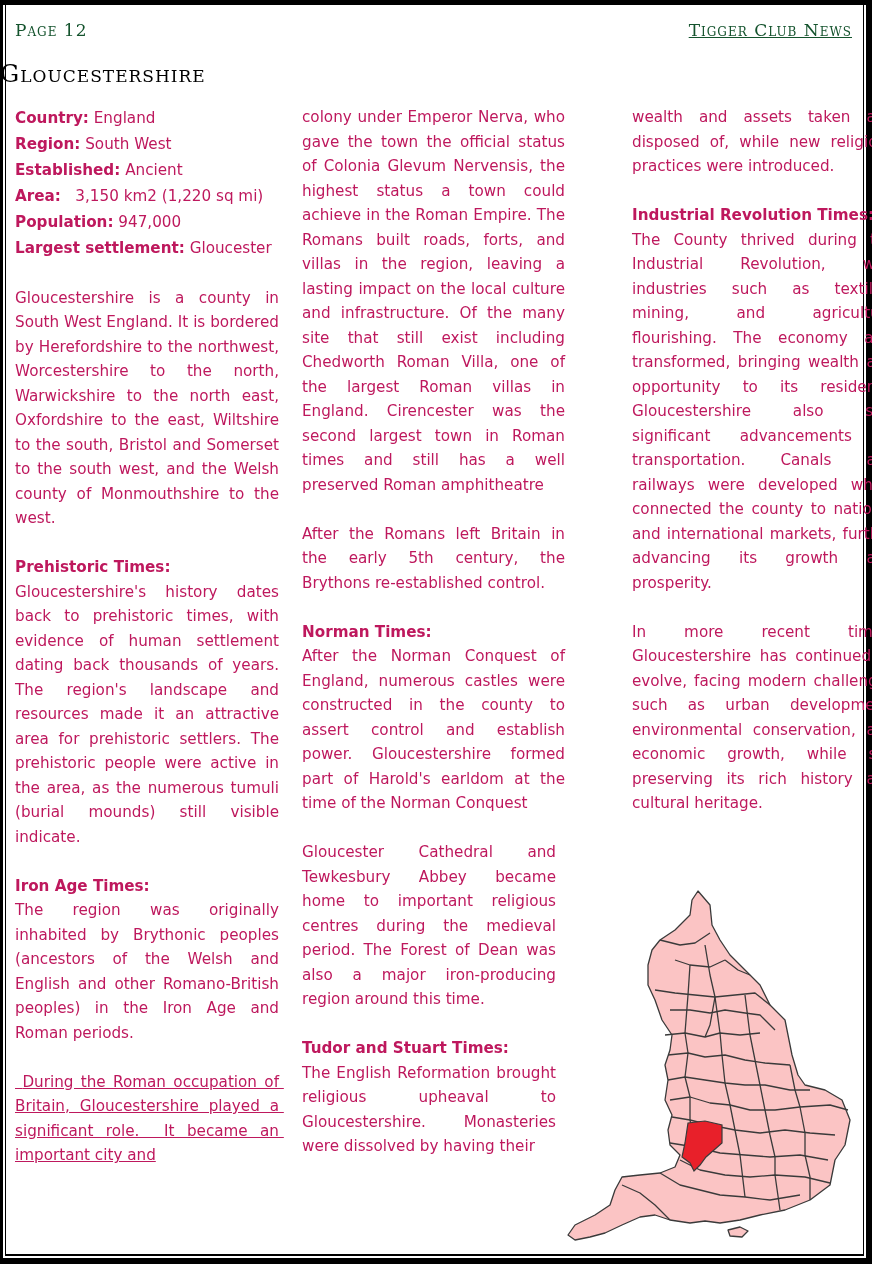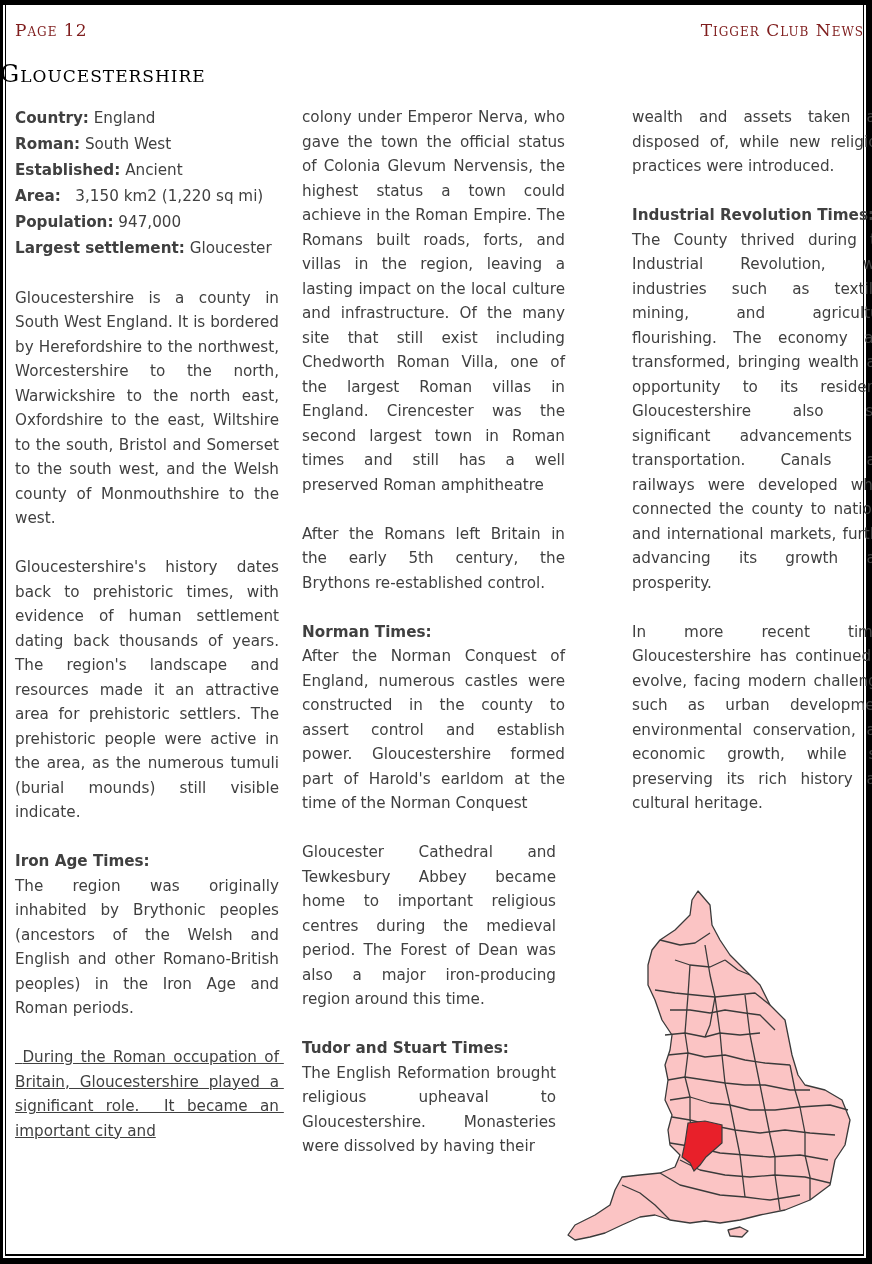--- a/index.html
+++ b/index.html
@@ -20,34 +20,34 @@
     position: absolute; left: 5px; top: 5px; right: 8px; bottom: 8px;
     border-left: 1px solid #000;
     border-right: 1px solid #000;
     border-bottom: 2px solid #000;
     box-sizing: border-box;
   }
   .header-left, .header-right {
     position: absolute; top: 20px;
     font-family: "DejaVu Serif", "Liberation Serif", serif;
     font-variant: small-caps;
-    font-size: 17px; letter-spacing: 1px; color: #7f1d1d;
+    font-size: 17px; letter-spacing: 1px; color: #14532d;
   }
   .header-left { left: 15px; }
-  .header-right { right: 8px; }
+  .header-right { right: 20px; text-decoration: underline; }
   .title {
     position: absolute; top: 60px; left: 0; width: 100%; text-align: left;
     font-family: "DejaVu Serif", "Liberation Serif", serif;
     font-variant: small-caps;
     font-size: 24px; letter-spacing: 1px; color: #000000;
   }
   .col {
     position: absolute; top: 105px;
     font-family: "DejaVu Sans", "Liberation Sans", sans-serif;
-    font-size: 15.2px; line-height: 24.5px; color: #404040;
+    font-size: 15.2px; line-height: 24.5px; color: #be185d;
     text-align: justify;
   }
   .col1 { left: 15px; width: 264px; }
   .col2 { left: 302px; width: 263px; }
   .col3 { left: 586px; width: 263px; margin-left: 46px; }
   .col p { margin: 0; }
   .col .gap { height: 24.5px; }
   .info-line { text-align: left; margin: 0; line-height: 26px; }
   .info-label { font-weight: bold; }
   .section-heading { font-weight: bold; margin: 0; text-align: left; }
@@ -63,29 +63,30 @@
 </div>
 
 <div class="header-left">Page 12</div>
 <div class="header-right">Tigger Club News</div>
 
 <div class="title">Gloucestershire</div>
 
 <div class="col col1">
   <div>
     <p class="info-line"><span class="info-label">Country:</span><span> England</span></p>
-    <p class="info-line"><span class="info-label">Roman:</span><span> South West</span></p>
+    <p class="info-line"><span class="info-label">Region:</span><span> South West</span></p>
     <p class="info-line"><span class="info-label">Established:</span><span> Ancient</span></p>
     <p class="info-line" style="white-space:pre;"><span class="info-label">Area:</span><span>   3,150 km2 (1,220 sq mi)</span></p>
     <p class="info-line"><span class="info-label">Population:</span><span> 947,000</span></p>
     <p class="info-line"><span class="info-label">Largest settlement:</span><span> Gloucester</span></p>
   </div>
   <div class="gap"></div>
   <p>Gloucestershire is a county in South West England. It is bordered by Herefordshire to the northwest, Worcestershire to the north, Warwickshire to the north east, Oxfordshire to the east, Wiltshire to the south, Bristol and Somerset to the south west, and the Welsh county of Monmouthshire to the west.</p>
   <div class="gap"></div>
+  <p class="section-heading">Prehistoric Times:</p>
   <p>Gloucestershire's history dates back to prehistoric times, with evidence of human settlement dating back thousands of years. The region's landscape and resources made it an attractive area for prehistoric settlers. The prehistoric people were active in the area, as the numerous tumuli (burial mounds) still visible indicate.</p>
   <div class="gap"></div>
   <p class="section-heading">Iron Age Times:</p>
   <p>The region was originally inhabited by Brythonic peoples (ancestors of the Welsh and English and other Romano-British peoples) in the Iron Age and Roman periods.</p>
   <div class="gap"></div>
   <p style="white-space:pre-wrap;text-decoration:underline;"> During the Roman occupation of Britain, Gloucestershire played a significant role.  It became an important city and</p>
 </div>
 
 <div class="col col2">
   <p>colony under Emperor Nerva, who gave the town the official status of Colonia Glevum Nervensis, the highest status a town could achieve in the Roman Empire. The Romans built roads, forts, and villas in the region, leaving a lasting impact on the local culture and infrastructure. Of the many site that still exist including Chedworth Roman Villa, one of the largest Roman villas in England. Cirencester was the second largest town in Roman times and still has a well preserved Roman amphitheatre</p>

